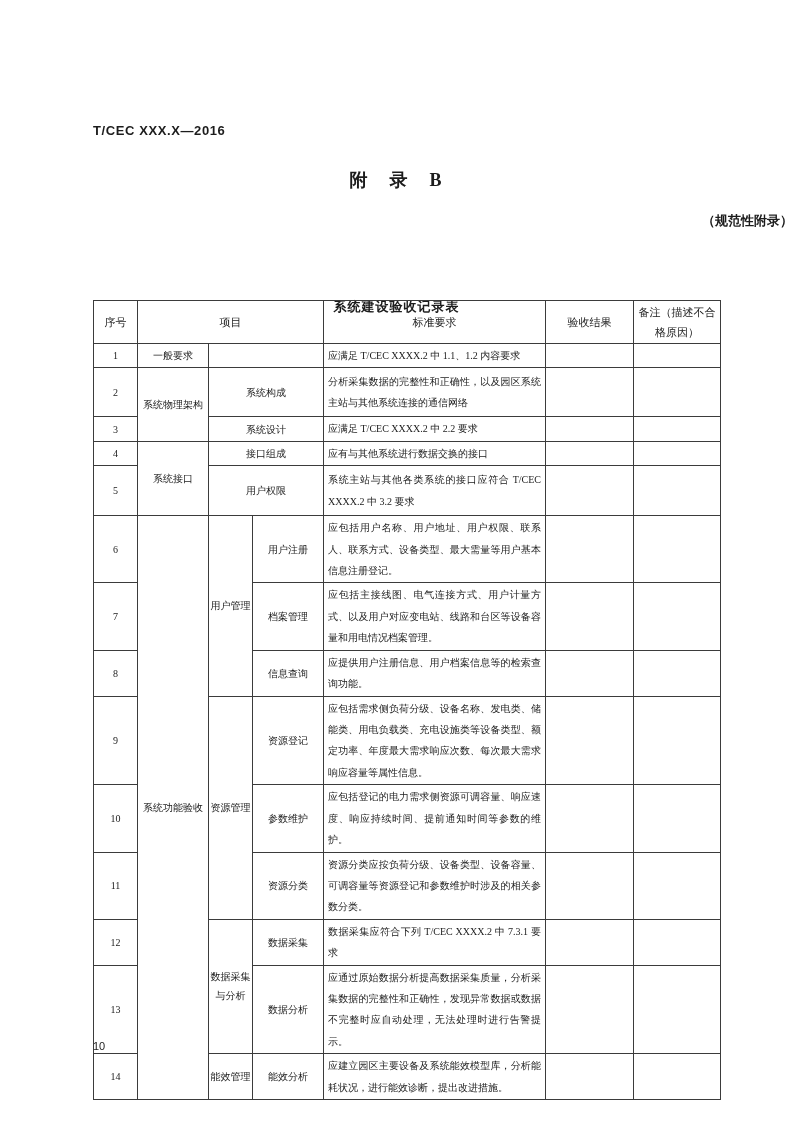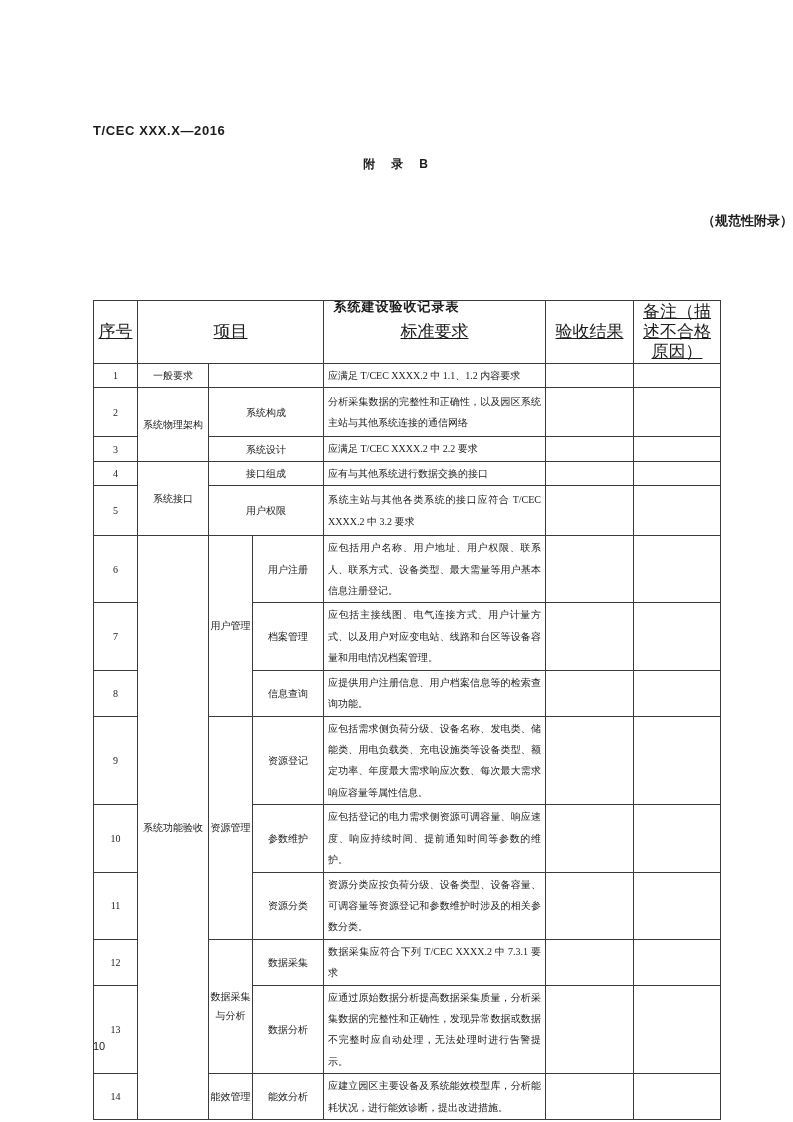--- a/index.html
+++ b/index.html
@@ -9,34 +9,34 @@
   }
   .doc-code{
     position:absolute;left:93px;top:97px;
     font-family:"Liberation Sans", sans-serif;
     font-weight:600;font-size:13px;letter-spacing:0.6px;margin-top:26px;
   }
   .center-title{
     position:absolute;left:0;width:793px;text-align:center;
     font-family:"Liberation Sans", sans-serif;font-weight:700;
   }
-  .t-appendix{top:156px;font-size:12px;letter-spacing:2px;}
+  .t-appendix{top:168px;font-size:18px;letter-spacing:2px;font-family:Liberation Serif, serif;}
   .t-type{top:212px;font-size:13px;text-align:right;}
   .t-table{top:258px;font-size:13px;letter-spacing:1px;margin-top:40px;}
   table.acceptance{
     position:absolute;left:93px;top:300px;width:627px;
     border-collapse:collapse;table-layout:fixed;
   }
   .acceptance th,.acceptance td{
     border:1px solid #3b3b3b;
     vertical-align:middle;text-align:center;
     font-weight:normal;padding:0;
     font-size:10px;line-height:19px;
   }
-  .acceptance th{font-size:17px;line-height:20px;padding:1px 2px;text-decoration:underline;}
+  .acceptance th{font-size:11px;line-height:20px;padding:1px 2px;}
   .acceptance td.req{
     text-align:justify;padding:1px 4px;line-height:21.4px;
   }
   .acceptance td.lbl{padding:0 1px;margin-top:8px;}
   .page-number{
     position:absolute;left:93px;top:1040px;
     font-family:"Liberation Sans", sans-serif;font-size:11px;
   }
 </style>
 </head>

